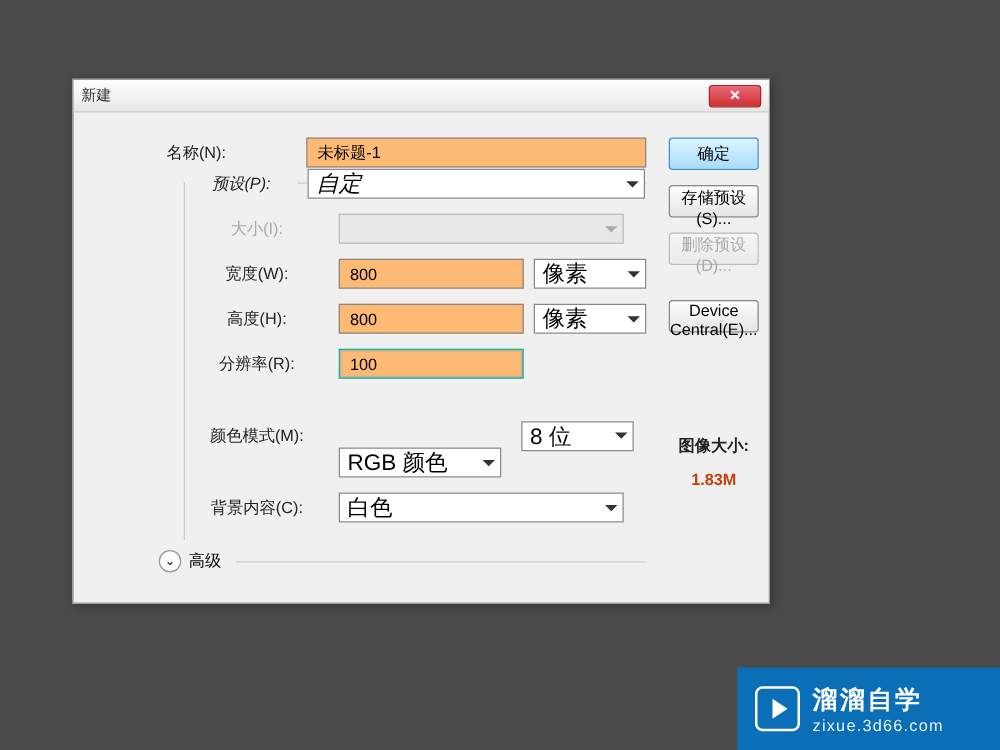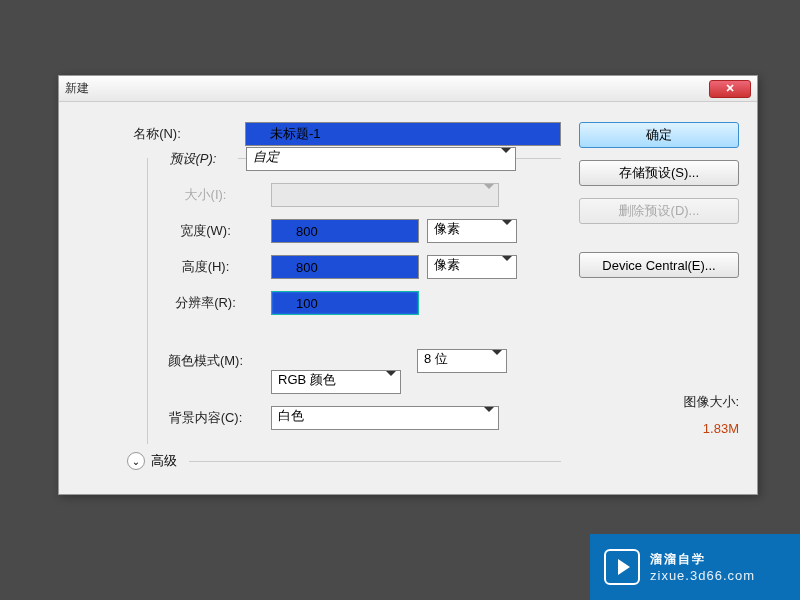--- a/index.html
+++ b/index.html
@@ -8,22 +8,22 @@
       font-family: "Microsoft YaHei", "SimSun", Arial, sans-serif;
       font-size: 13px;
       width: 800px;
       height: 600px;
       position: relative;
       overflow: hidden;
     }
     .dialog {
       position: absolute;
       left: 58px;
-      top: 75px;
-      width: 700px;
+      top: 63px;
+      width: 558px;
       background: #f0f0f0;
       border: 1px solid #999;
       box-shadow: 2px 2px 8px rgba(0,0,0,0.3);
     }
     .titlebar {
       background: linear-gradient(#fdfdfd, #e8e8e8);
       border-bottom: 1px solid #ccc;
       padding: 4px 6px;
       display: flex;
       justify-content: space-between;
@@ -58,38 +58,38 @@
       color: #222;
       font-size: 13px;
       white-space: nowrap;
     }
     .label.name { width: 160px; }
     .label.preset { width: 90px; }
     .label.field { width: 115px; }
     .label.disabled { color: #aaa; }
     .text-input {
       border: 1px solid #888;
-      background: #1d4ed8;
+      background: #fdba74;
       height: 24px;
-      padding: 2px 24px;
+      padding: 2px 8px;
       font-size: 13px;
       font-family: inherit;
     }
     .text-input.focused { border: 1px solid #14b8a6; box-shadow: inset 0 0 2px #3399ff; }
     .name-input { flex: 1; max-width: 335px; }
     .value-input { width: 148px; }
     .combo {
       border: 1px solid #888;
       background: #fff;
       height: 24px;
       display: flex;
-      align-items: flex-start;
+      align-items: center;
       justify-content: space-between;
       padding: 0 4px 0 6px;
-      font-size: 13px;
+      font-size: 18px;
       cursor: pointer;
     }
     .combo.disabled { background: #e8e8e8; color: #aaa; border-color: #bbb; }
     .combo .arrow {
       width: 0; height: 0;
       border-left: 5px solid transparent;
       border-right: 5px solid transparent;
       border-top: 5px solid #333;
       margin-left: 6px;
     }
@@ -135,21 +135,21 @@
       font-family: inherit;
       cursor: pointer;
       margin-bottom: 12px;
       width: 100%;
     }
     .btn.primary {
       background: linear-gradient(#dff3ff, #a8dcff);
       border-color: #3b8fd0;
     }
     .btn.disabled { color: #aaa; border-color: #bbb; background: linear-gradient(#f5f5f5,#eaeaea); cursor: default; }
-    .info-block { margin-top: 103px; text-align: right; }
+    .info-block { margin-top: 70px; text-align: center; font-weight: bold; }
     .info-label { color: #222; margin-bottom: 10px; }
     .info-value { color: #c2410c; }
     .watermark {
       position: absolute;
       right: 0; bottom: 0;
       width: 210px; height: 66px;
       background: #0b6fb8;
       display: flex; align-items: center; gap: 10px;
       padding: 0 14px;
     }
@@ -160,21 +160,21 @@
       display: flex; align-items: center; justify-content: center;
     }
     .wm-tri {
       width: 0; height: 0;
       border-left: 12px solid #fff;
       border-top: 8px solid transparent;
       border-bottom: 8px solid transparent;
       margin-left: 3px;
     }
     .wm-text { color: #fff; display: flex; flex-direction: column; }
-    .wm-title { font-size: 12px; font-weight: bold; letter-spacing: 2px; }
+    .wm-title { font-size: 20px; font-weight: bold; letter-spacing: 2px; }
     .wm-url { font-size: 13px; opacity: 0.9; letter-spacing: 1px; }
   </style>
 </head>
 <body>
 
 <div class="dialog">
   <div class="titlebar">
     <span class="titlebar-text">新建</span>
     <div class="close-btn">
       <span>✕</span>

